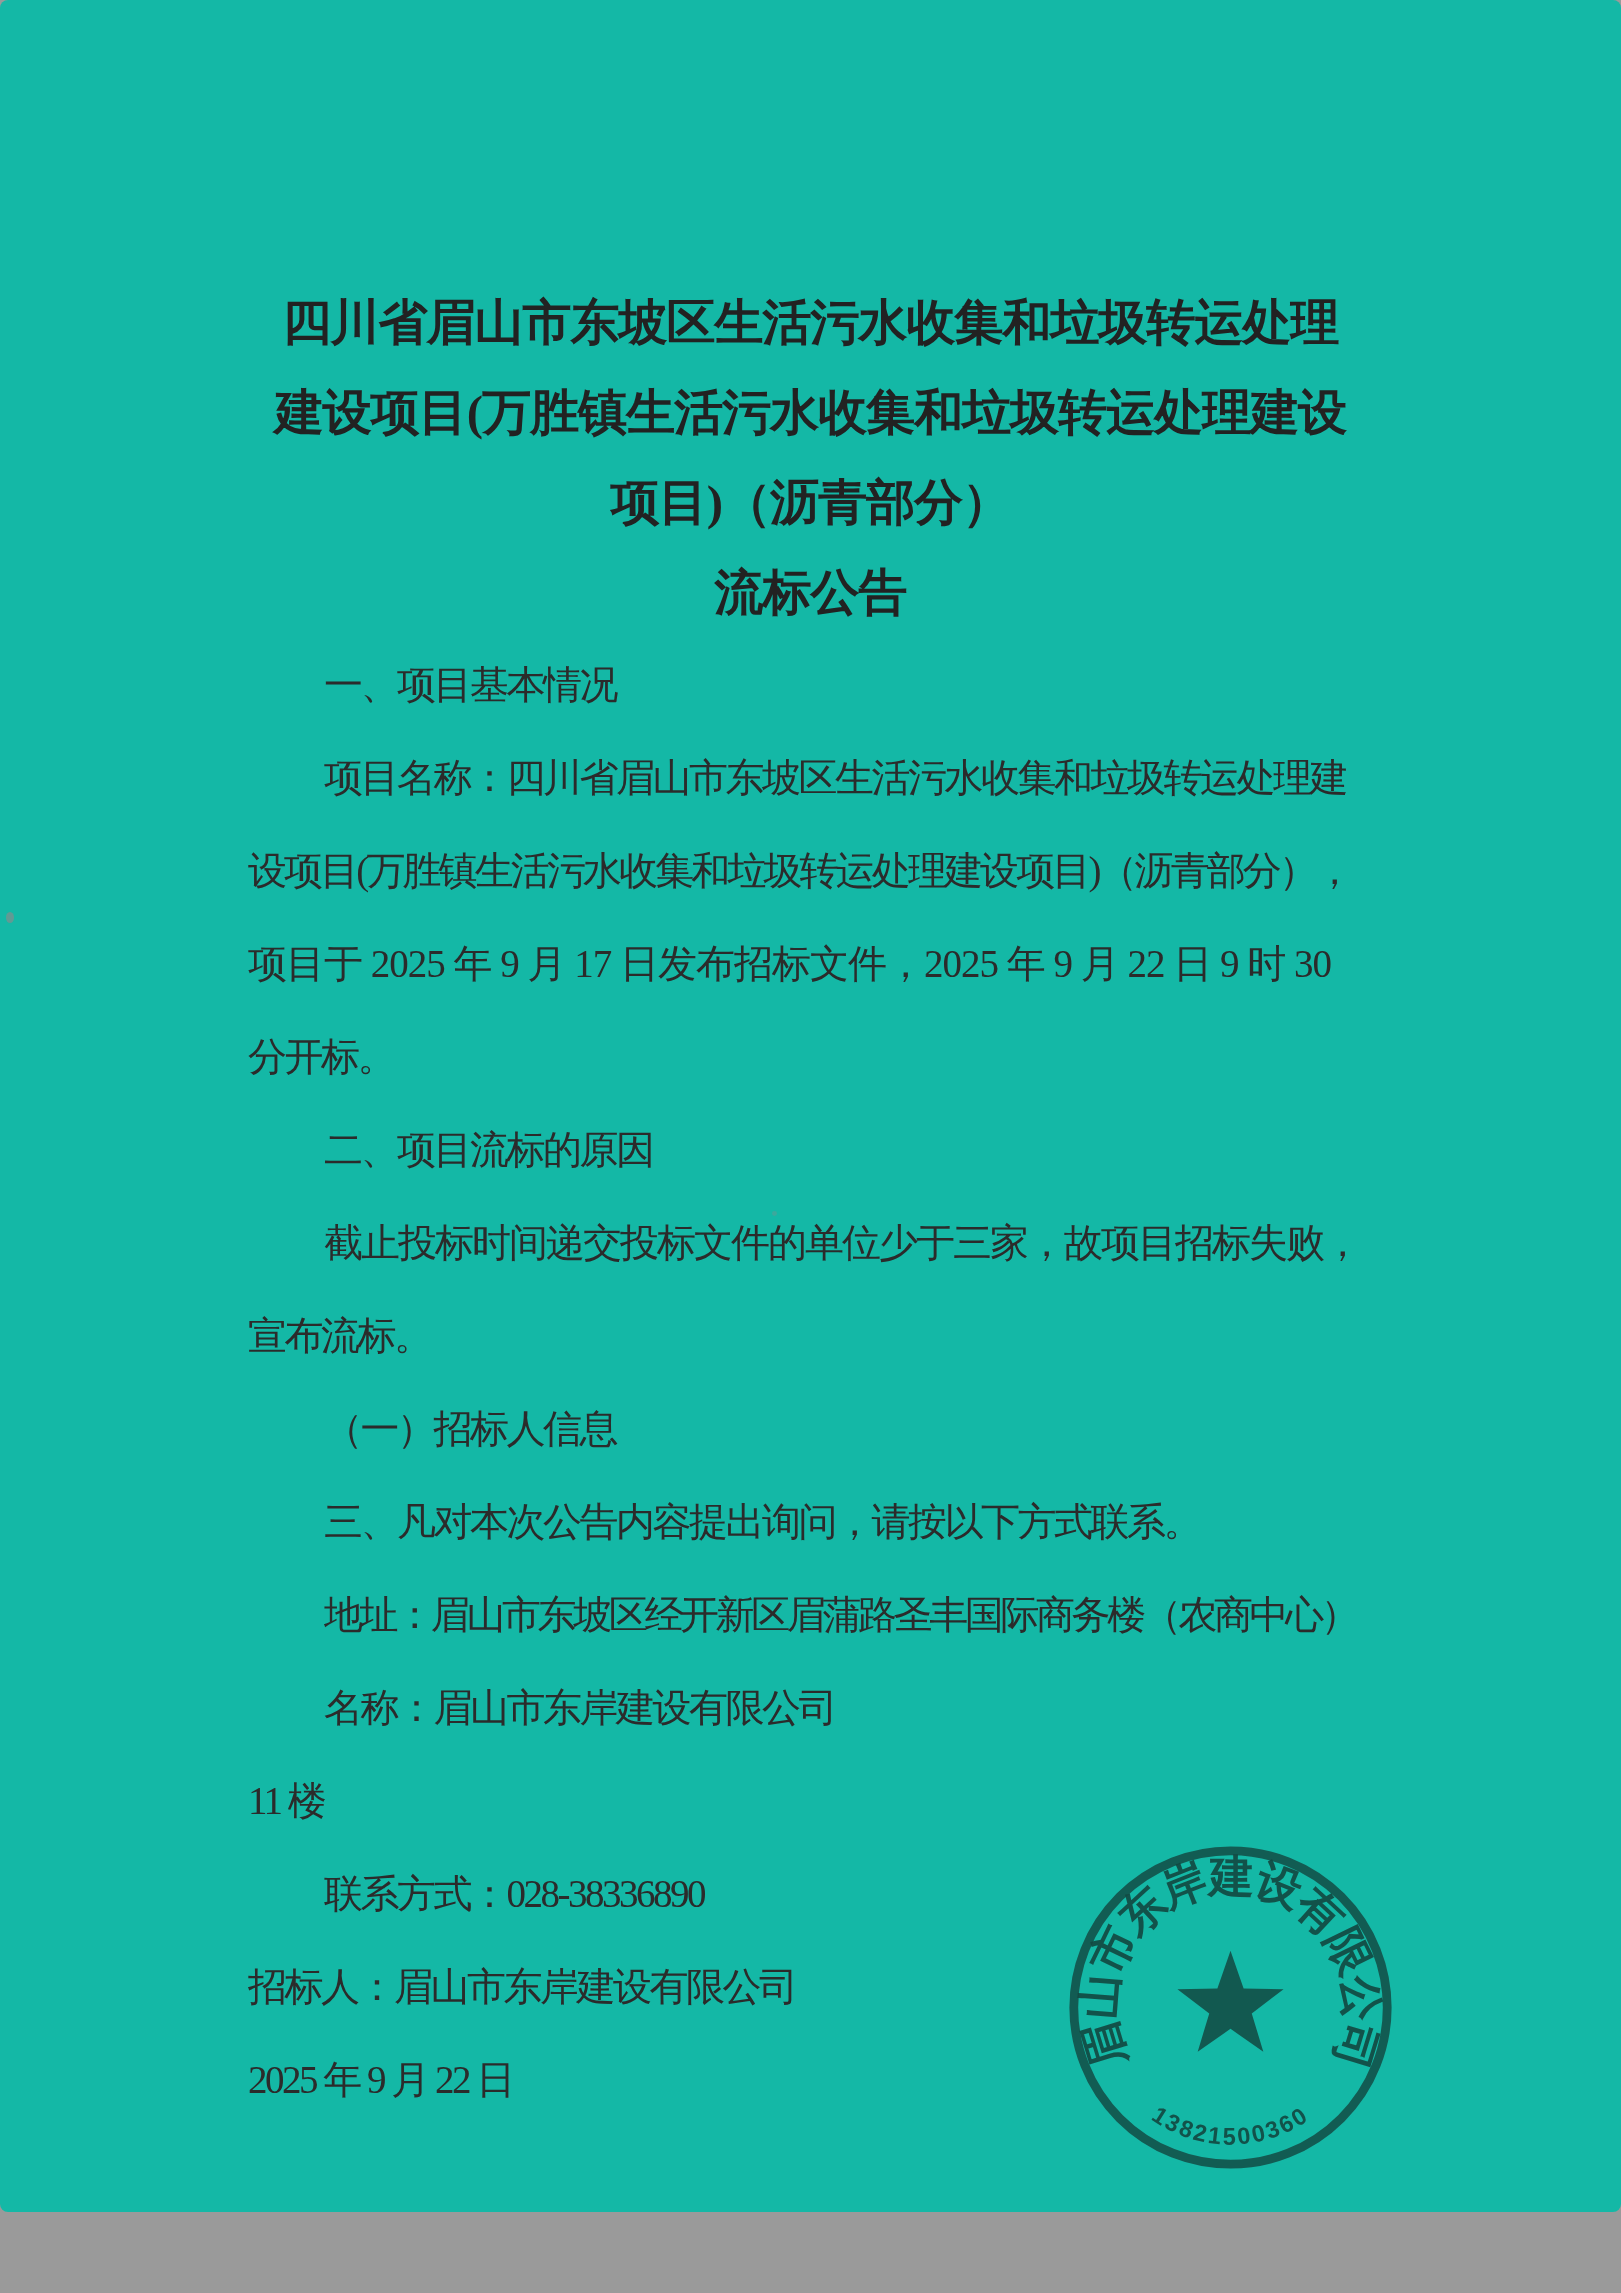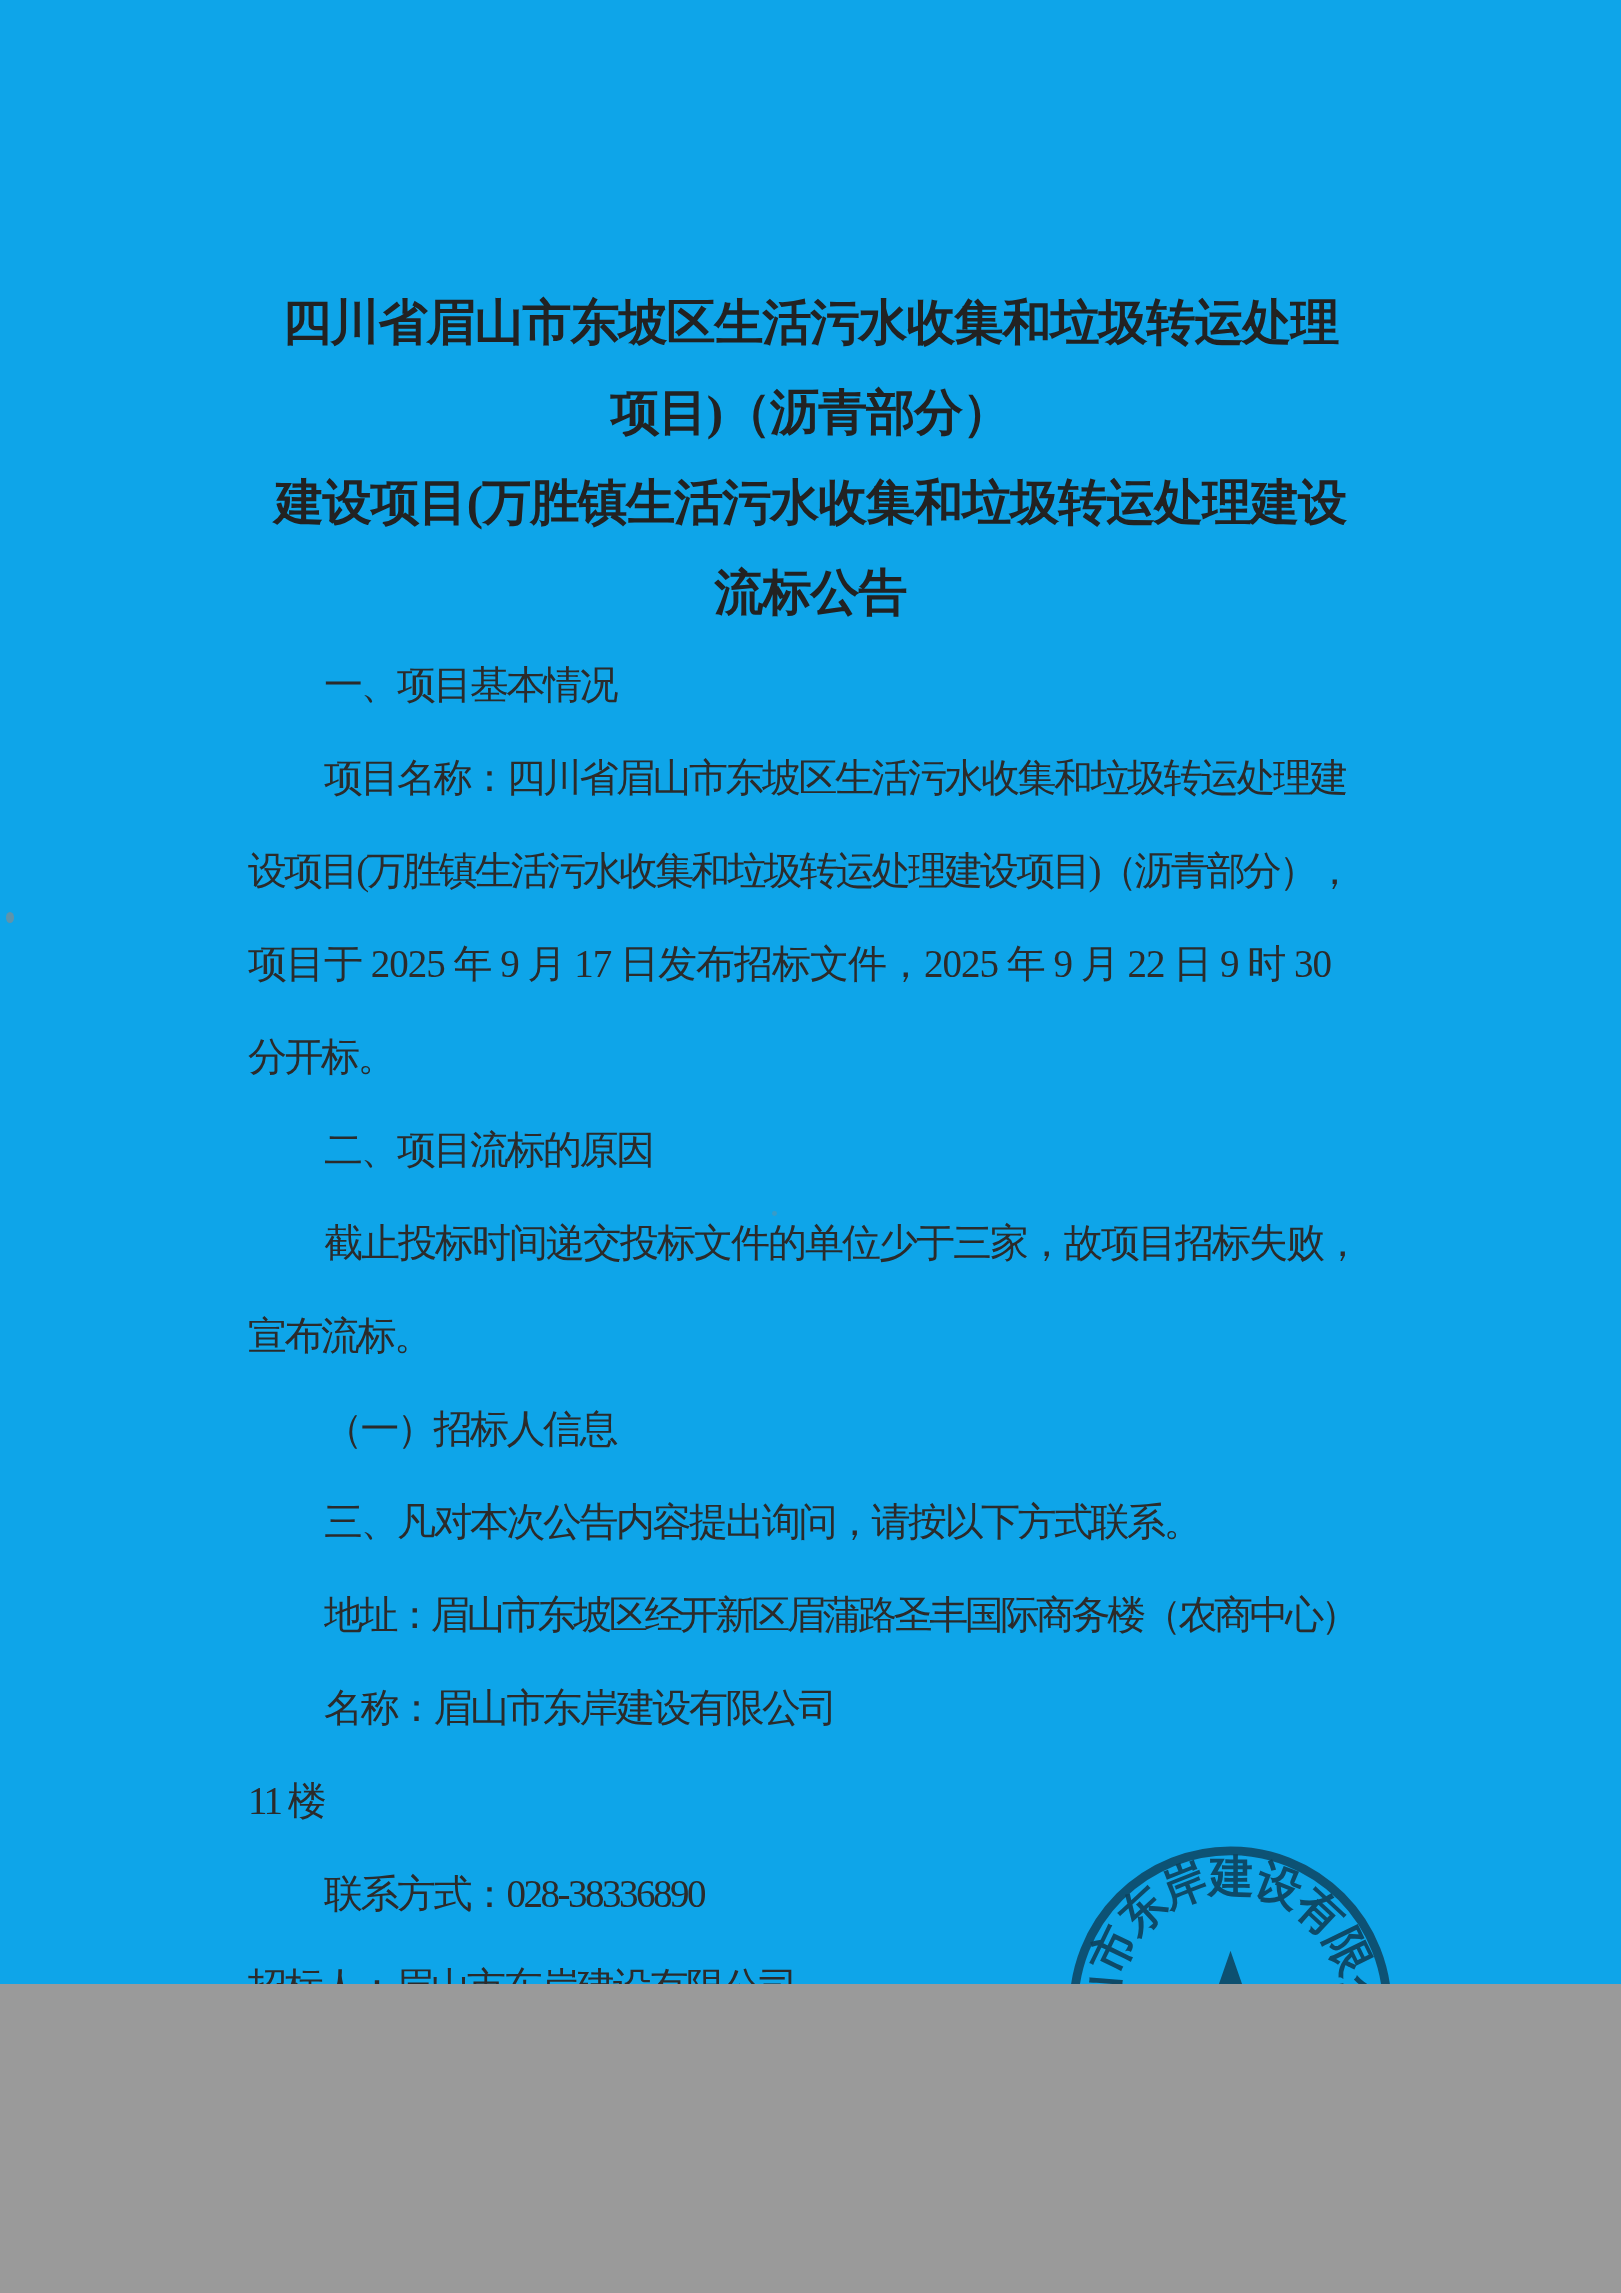--- a/index.html
+++ b/index.html
@@ -1,22 +1,23 @@
 <!DOCTYPE html>
 <html><head>
 <meta charset="utf-8">
 <style>
   html,body{margin:0;padding:0;background:#9a9a9a;}
   .page{
     position:relative;
-    width:1621px;height:1984px;
-    background:#0ea5e9;
+    width:1621px;height:2212px;
+    background:#14b8a6;
     overflow:hidden;
     font-family:"Liberation Serif","DejaVu Serif",serif;
     color:#2b2b2b;
+    border-radius:8px;
   }
   .content{
     position:absolute;
     left:248px;top:278px;
     width:1125px;
   }
   .title-block{width:100%;}
   .title-line{
     height:90px;line-height:90px;
     text-align:center;
@@ -53,22 +54,22 @@
   .speck.s2{left:772px;top:1211px;width:4.9px;height:4.9px;opacity:0.35;}
 </style>
 </head>
 <body>
 
 <div class="page">
 
   <div class="content">
     <div class="title-block" id="title-block">
         <div class="title-line">四川省眉山市东坡区生活污水收集和垃圾转运处理</div>
+        <div class="title-line">建设项目(万胜镇生活污水收集和垃圾转运处理建设</div>
         <div class="title-line">项目)（沥青部分）</div>
-        <div class="title-line">建设项目(万胜镇生活污水收集和垃圾转运处理建设</div>
         <div class="title-line">流标公告</div>
       </div>
     <div class="body-block" id="body-block">
         <div class="body-line indent">一、项目基本情况</div>
         <div class="body-line indent" style="letter-spacing: -2.5px;">项目名称：四川省眉山市东坡区生活污水收集和垃圾转运处理建</div>
         <div class="body-line" style="letter-spacing: -2.9px;">设项目(万胜镇生活污水收集和垃圾转运处理建设项目)（沥青部分），</div>
         <div class="body-line" style="letter-spacing: -1px;">项目于 2025 年 9 月 17 日发布招标文件，2025 年 9 月 22 日 9 时 30</div>
         <div class="body-line">分开标。</div>
         <div class="body-line indent">二、项目流标的原因</div>
         <div class="body-line indent" style="letter-spacing: -2px;">截止投标时间递交投标文件的单位少于三家，故项目招标失败，</div>

